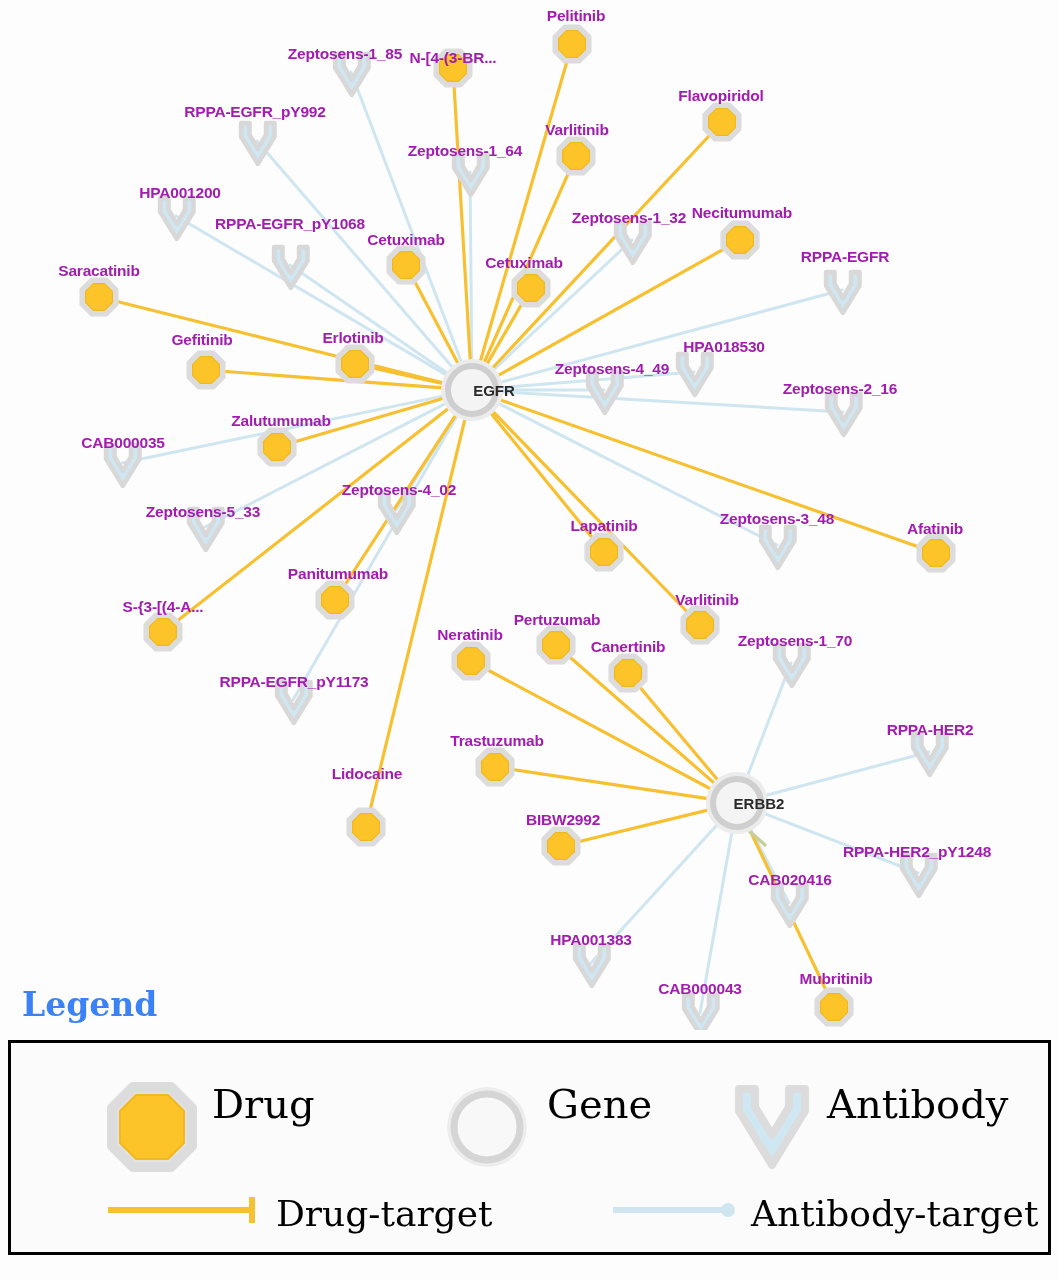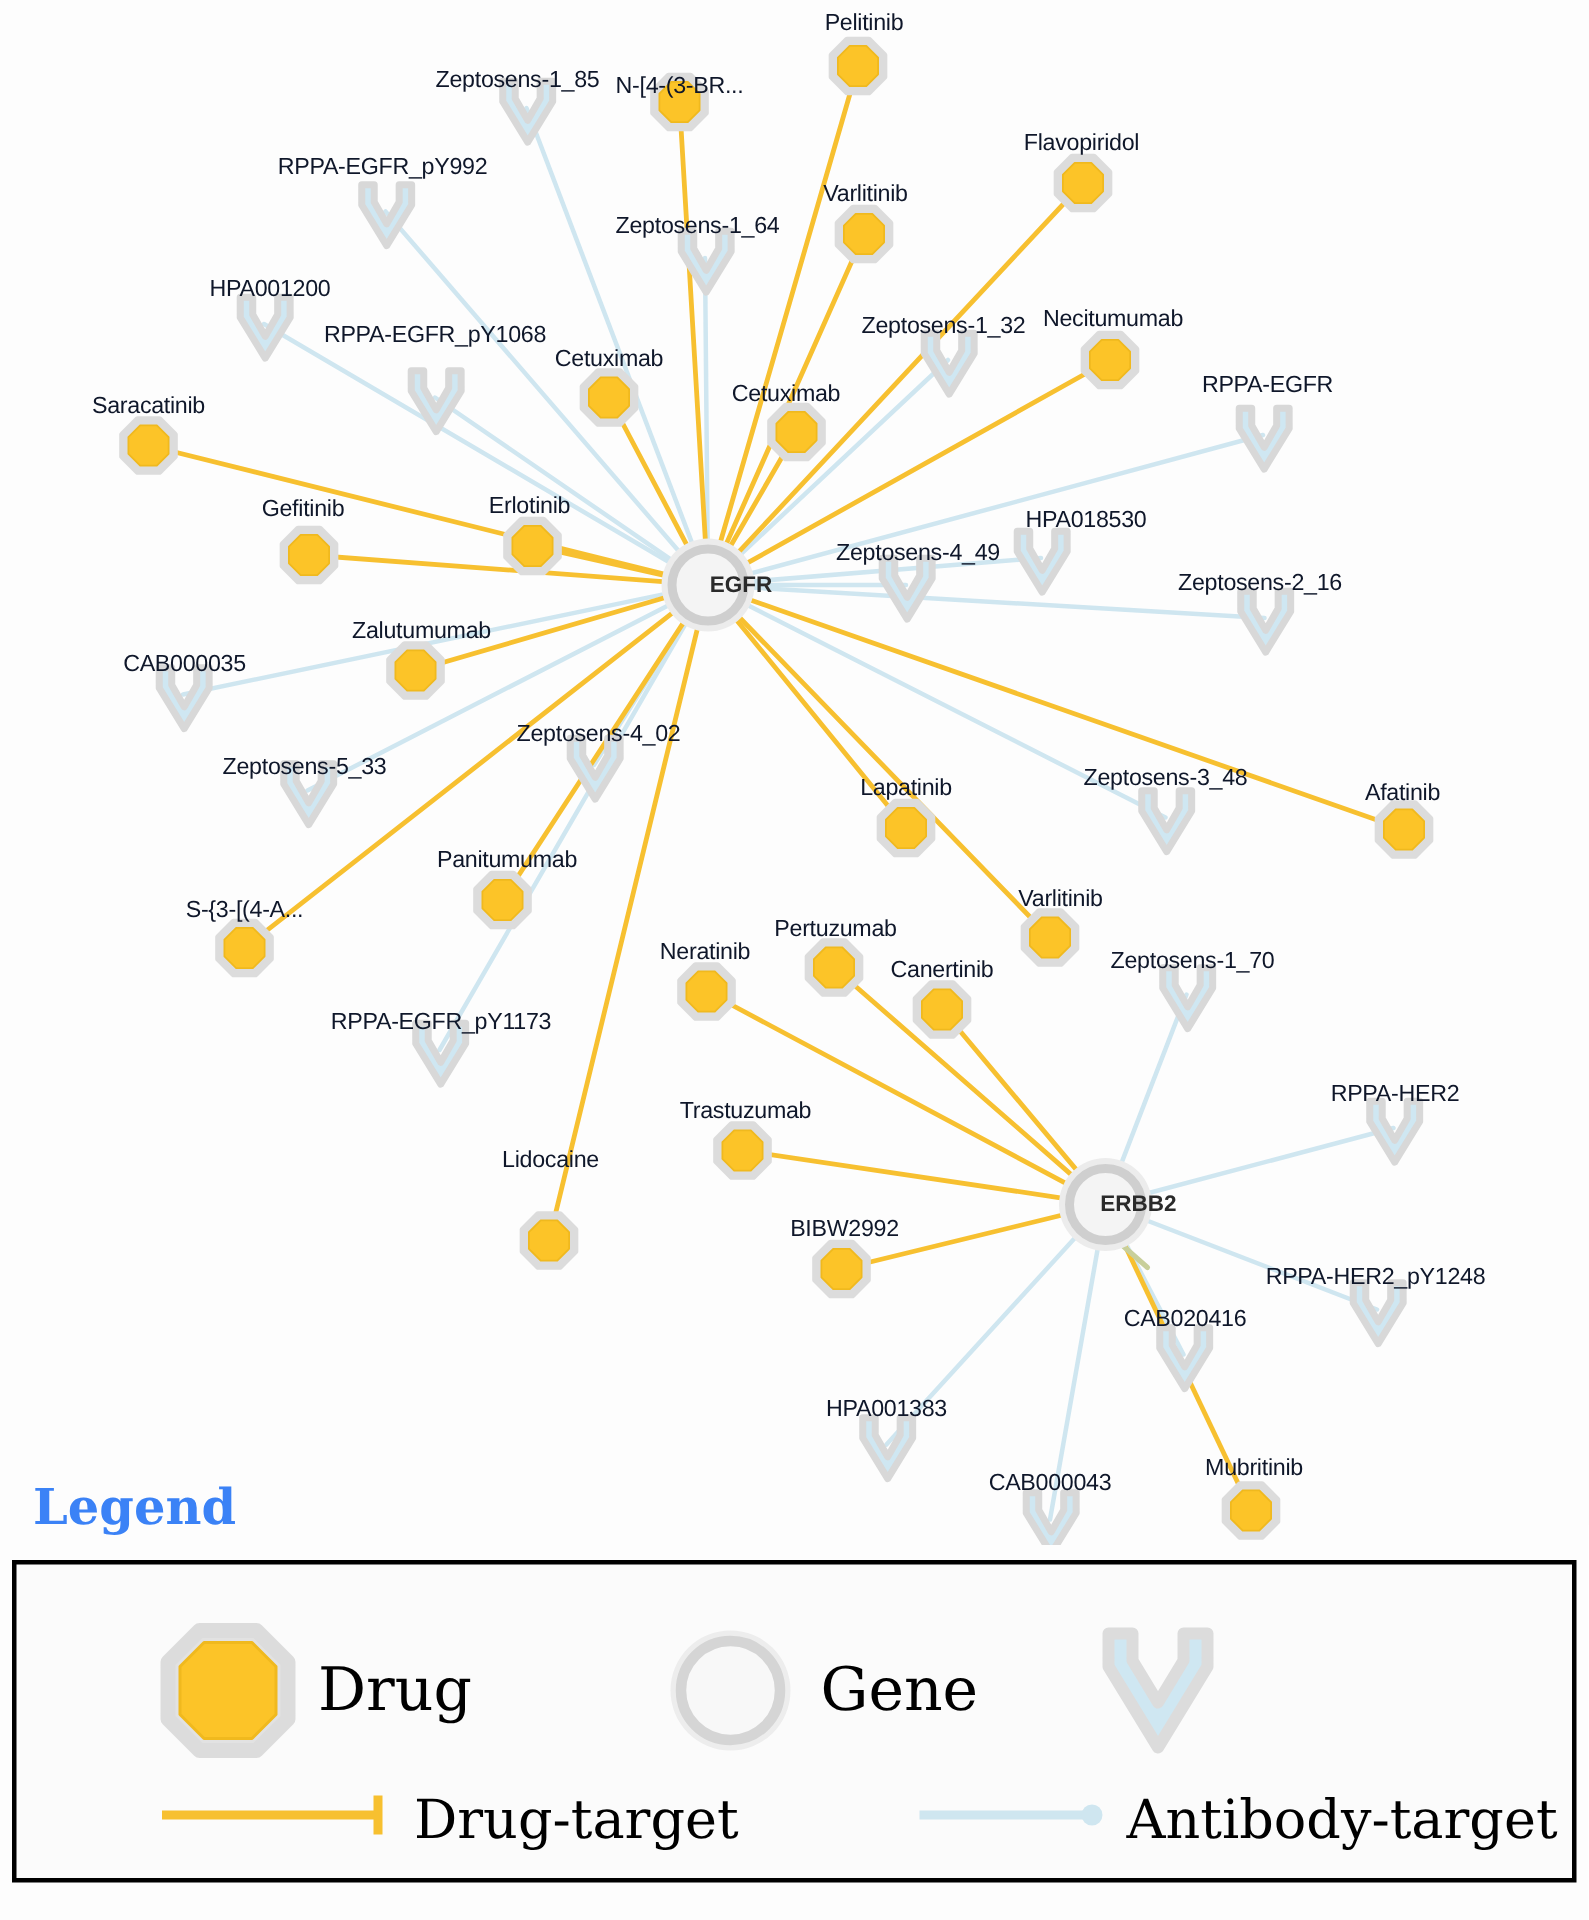--- a/index.html
+++ b/index.html
@@ -19,22 +19,22 @@
   #net {
     position: absolute;
     left: 0; top: 0;
     width: 1059px;
     height: 1030px;
   }
   svg { display: block; }
   .node-label {
     position: absolute;
     font-size: 15.5px;
-    font-weight: normal;
-    color: #0f172a;
+    font-weight: bold;
+    color: #a21caf;
     white-space: nowrap;
     transform: translate(-50%, -50%);
     letter-spacing: -0.2px;
   }
   .gene-label {
     position: absolute;
     font-size: 15px;
     font-weight: bold;
     color: #2a2a2a;
     white-space: nowrap;
@@ -58,21 +58,21 @@
   }
   #legend-box {
     position: absolute;
     left: 8px; top: 55px;
     width: 1043px;
     height: 215px;
     border: 3px solid #000;
     background: #fbfbfb;
   }
   .lg-row1 { position: absolute; top: 28px; left: 0; width: 100%; height: 90px; }
-  .lg-item { position: absolute; display: flex; align-items: center; gap: 14px; }
+  .lg-item { position: absolute; display: flex; align-items: flex-start; gap: 14px; }
   .lg-text {
     font-family: "DejaVu Serif", serif;
     font-size: 40px;
     color: #000;
   }
   .lg-row2 { position: absolute; top: 140px; left: 0; width: 100%; height: 70px; }
   .lg-line-item { position: absolute; display: flex; align-items: flex-start; gap: 10px; }
   .lg-line-text {
     font-family: "DejaVu Serif", serif;
     font-size: 36px;
@@ -501,20 +501,21 @@
             <circle cx="46" cy="46" r="40" fill="#ededed"></circle>
             <circle cx="46" cy="46" r="33" fill="#f8f8f8" stroke="#d5d5d5" stroke-width="7"></circle>
           </svg>
           <span class="lg-text">Gene</span>
         </div>
 
         <div class="lg-item" style="left:720px; top:10px;">
           <svg width="82" height="92" viewBox="0 0 82 92">
             <path d="M8 8 L8 30 L41 84 L74 30 L74 8 L58 8 L58 26 L41 54 L24 26 L24 8 Z" fill="#cfe7f2" stroke="#dcdcdc" stroke-width="8" stroke-linejoin="round"></path>
           </svg>
+          <span class="lg-text">Antibody</span>
         </div>
       </div>
 
       <div class="lg-row2">
         <div class="lg-line-item" style="left:95px; top:10px;">
           <svg width="160" height="34" viewBox="0 0 160 34">
             <line x1="2" y1="17" x2="146" y2="17" stroke="#f7c030" stroke-width="6"></line>
             <line x1="146" y1="4" x2="146" y2="30" stroke="#f7c030" stroke-width="6"></line>
           </svg>
           <span class="lg-line-text">Drug-target</span>

